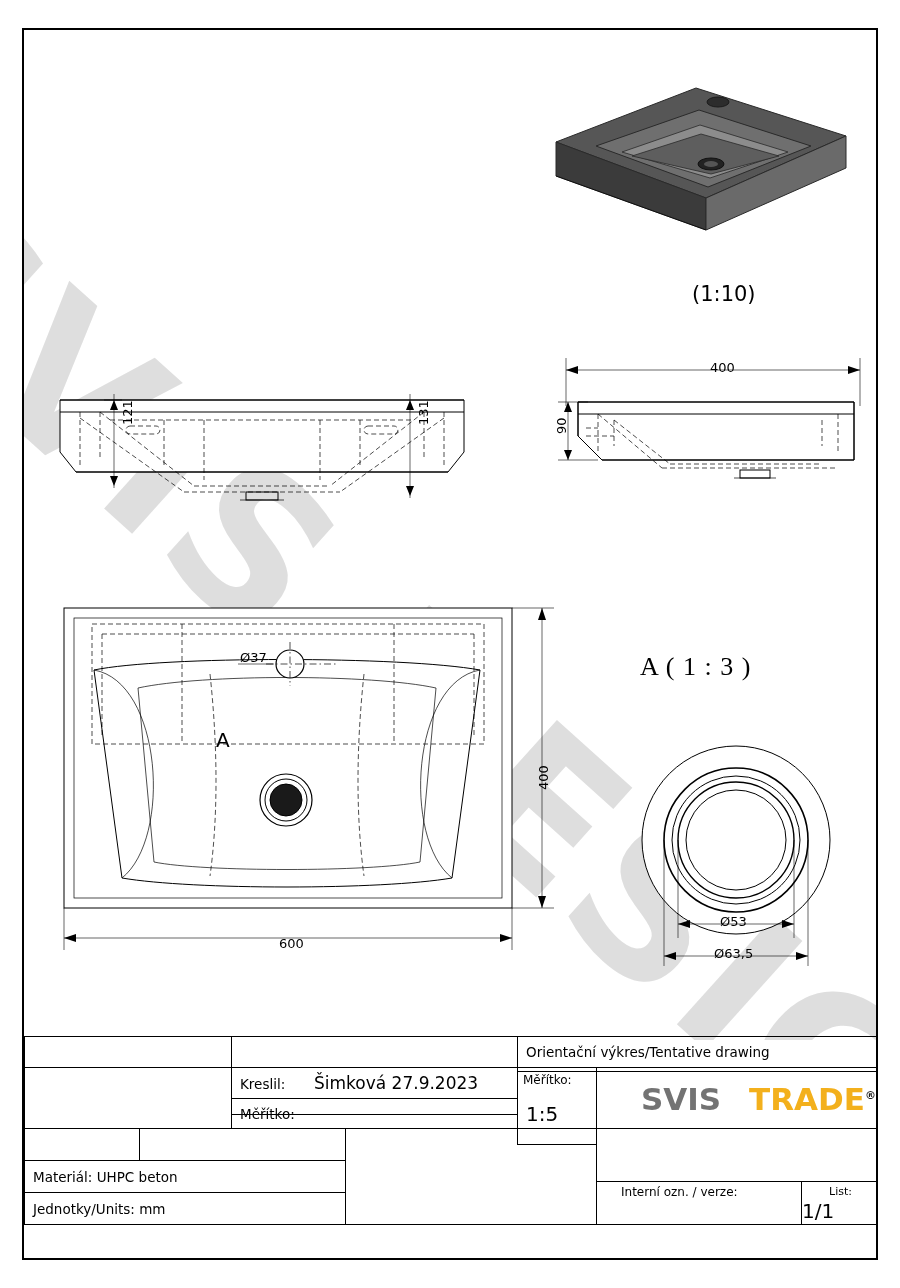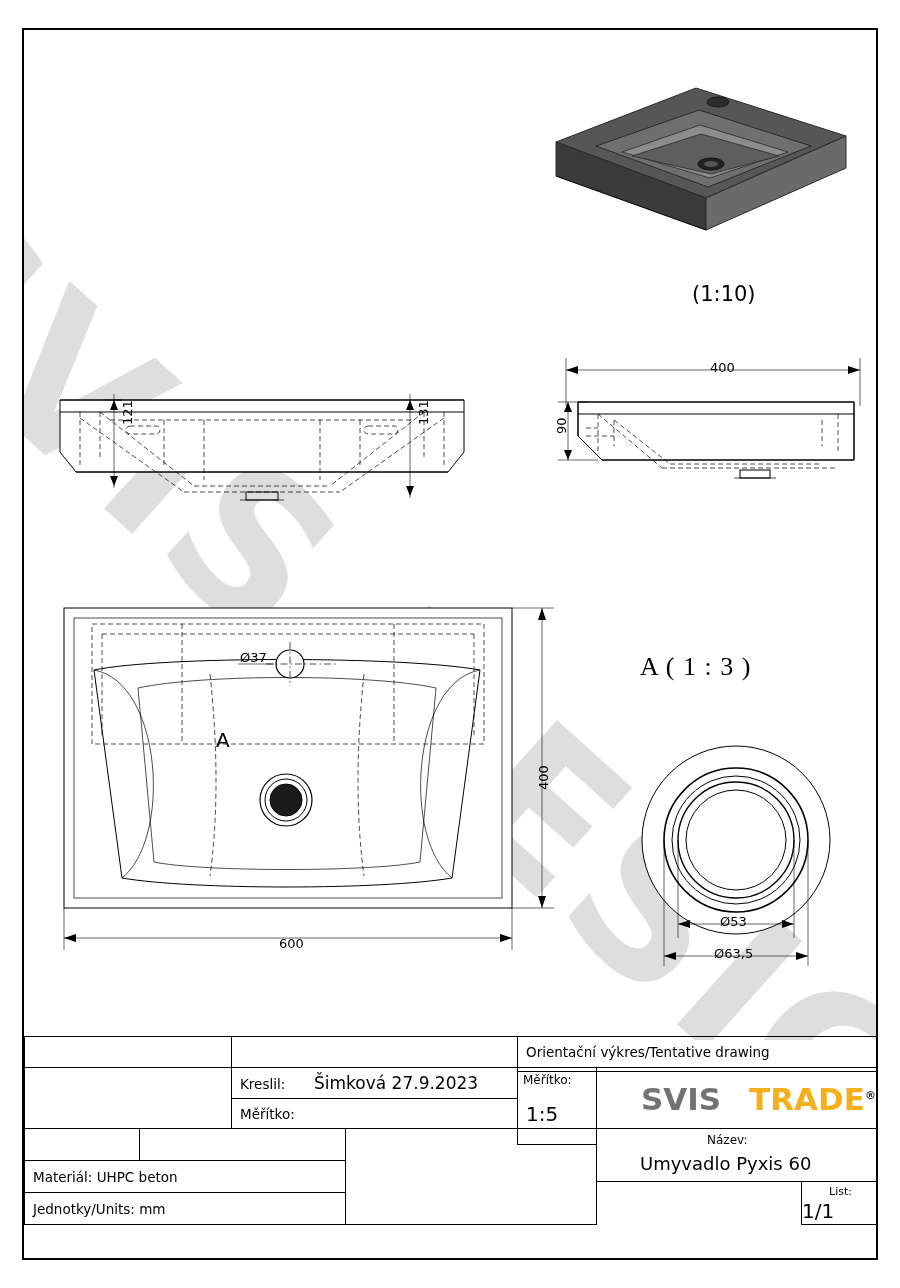--- a/index.html
+++ b/index.html
@@ -224,21 +224,21 @@
   <div class="title-block">
 
     <div class="tb" style="left:0;top:0;width:208px;height:32px;"></div>
     <div class="tb" style="left:207px;top:0;width:287px;height:32px;"></div>
     <div class="tb" style="left:493px;top:0;width:361px;height:36px;">
       <div class="tbtxt" style="left:8px;top:7px;">Orientační výkres/Tentative drawing</div>
     </div>
 
     <div class="tb" style="left:0;top:31px;width:208px;height:62px;"></div>
 
-    <div class="tb" style="left:207px;top:31px;width:287px;height:32px;">
+    <div class="tb" style="left:207px;top:31px;width:287px;height:48px;">
       <div class="tbtxt" style="left:8px;top:8px;">Kreslil:</div>
       <div class="tbtxt" style="left:82px;top:5px;font-size:17px;">Šimková 27.9.2023</div>
     </div>
     <div class="tb" style="left:207px;top:62px;width:287px;height:31px;">
       <div class="tbtxt" style="left:8px;top:7px;">Měřítko:</div>
       <div class="tbtxt" style="left:82px;top:7px;"></div>
     </div>
 
     <div class="tb" style="left:493px;top:31px;width:80px;height:78px;">
       <div class="tbtxt" style="left:5px;top:5px;font-size:12px;">Měřítko:</div>
@@ -248,25 +248,25 @@
     <div class="tb" style="left:572px;top:31px;width:282px;height:62px;">
       <div class="brand" style="left:44px;top:13px;">
         <span class="svis">SVIS</span><span>&nbsp;</span><span class="trade">TRADE</span><span class="reg">®</span>
       </div>
     </div>
 
     <div class="tb" style="left:0;top:92px;width:116px;height:33px;"></div>
     <div class="tb" style="left:115px;top:92px;width:207px;height:33px;"></div>
     <div class="tb" style="left:321px;top:92px;width:252px;height:97px;"></div>
 
-    <div class="tb" style="left:572px;top:92px;width:282px;height:54px;">
-      <div class="tbtxt" style="left:110px;top:4px;font-size:12px;">Název:</div>
-      <div class="tbtxt" style="left:43px;top:24px;font-size:18px;">Umyvadlo Pyxis 60</div>
-    </div>
-
+
+    <div class="tb" style="left:572px;top:145px;width:206px;height:44px;">
+      <div class="tbtxt" style="left:24px;top:3px;font-size:12px;">Interní ozn. / verze:</div>
+      <div class="tbtxt" style="left:24px;top:22px;font-size:13px;"></div>
+    </div>
     <div class="tb" style="left:777px;top:145px;width:77px;height:44px;">
       <div class="tbtxt" style="left:5px;top:3px;font-size:11px;margin-left:22px;">List:</div>
       <div class="tbtxt" style="left:0;top:17px;font-size:20px;">1/1</div>
     </div>
 
     <div class="tb" style="left:0;top:156px;width:322px;height:33px;">
       <div class="tbtxt" style="left:8px;top:8px;">Jednotky/Units: mm</div>
     </div>
 
     <div class="tb" style="left:0;top:124px;width:322px;height:33px;">

